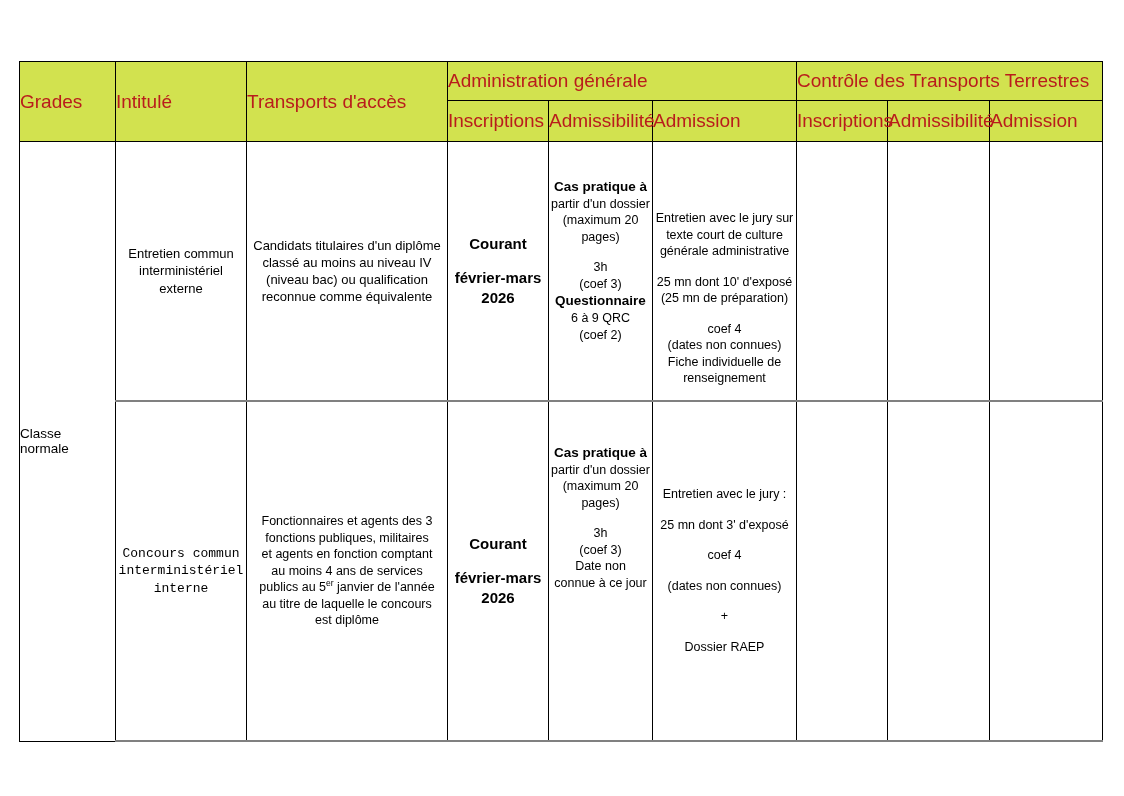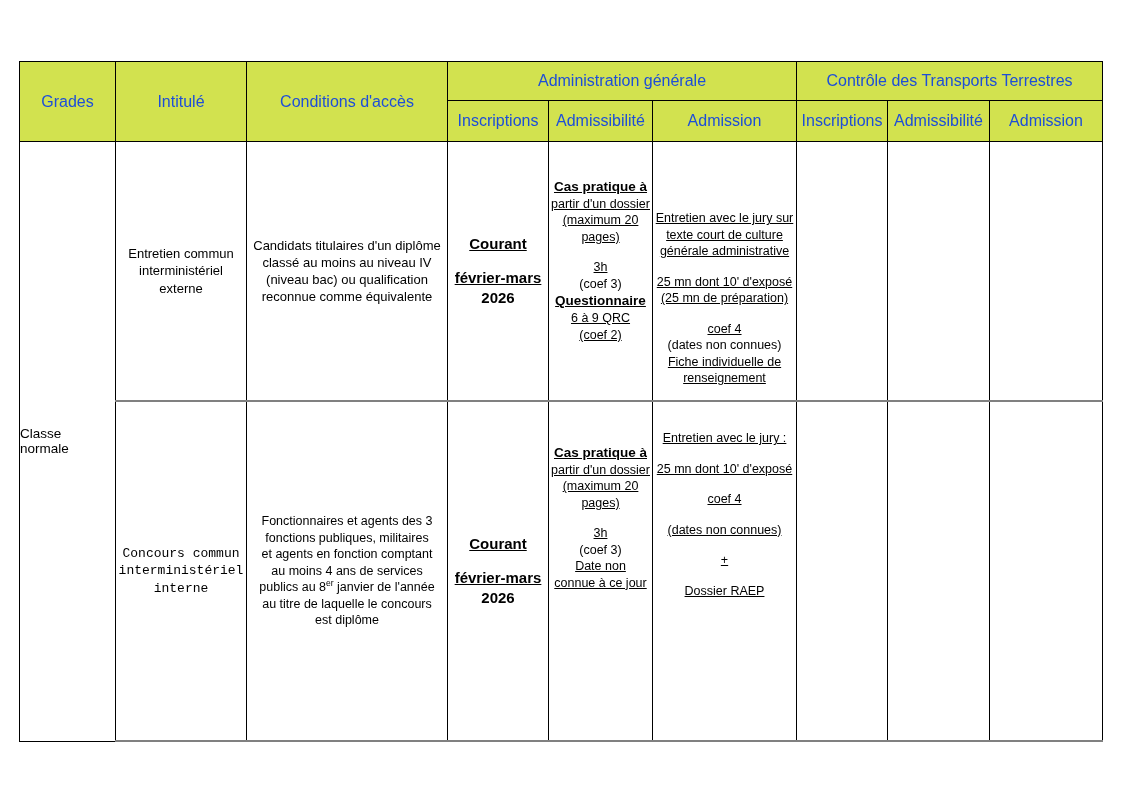--- a/index.html
+++ b/index.html
@@ -36,24 +36,24 @@
   table.grid td, table.grid th {
     border: 1px solid #000000;
     padding: 0;
     vertical-align: middle;
     font-weight: normal;
   }
 
   
   .hd {
     background: #d2e24f;
-    text-align: center;
-    font-weight: bold;
-    font-size: 16px;
-    color: #1d4ed8;
+    text-align: left;
+    font-weight: bold;
+    font-size: 19px;
+    color: #b91c1c;
     padding: 4px 3px;
     line-height: 1.25;
   }
   .hd-tall {
     height: 78px;
   }
   .hd-group {
     height: 38px;
   }
   .hd-sub {
@@ -83,21 +83,20 @@
     font-weight: bold;
     font-size: 13.5px;
     vertical-align: middle;
     background: #ffffff;
   }
 
   
   .blk {
     margin: 0;
     padding: 0;
-    text-decoration: underline;
   }
   .blk + .blk {
     margin-top: 14px;
   }
   .lead {
     font-weight: bold;
     font-size: 13.5px;
   }
   .nowrapline {
     white-space: nowrap;
@@ -135,21 +134,21 @@
       <col style="width:144px">
       <col style="width:91px">
       <col style="width:102px">
       <col style="width:113px">
     </colgroup>
 
     <thead>
       <tr>
         <th class="hd hd-tall" rowspan="2">Grades</th>
         <th class="hd hd-tall" rowspan="2">Intitulé</th>
-        <th class="hd hd-tall" rowspan="2">Conditions d'accès</th>
+        <th class="hd hd-tall" rowspan="2">Transports d'accès</th>
         <th class="hd hd-group" colspan="3">Administration générale</th>
         <th class="hd hd-group" colspan="3">Contrôle des Transports Terrestres</th>
       </tr>
       <tr>
         <th class="hd hd-sub">Inscriptions</th>
         <th class="hd hd-sub">Admissibilité</th>
         <th class="hd hd-sub">Admission</th>
         <th class="hd hd-sub">Inscriptions</th>
         <th class="hd hd-sub">Admissibilité</th>
         <th class="hd hd-sub">Admission</th>
@@ -204,21 +203,21 @@
 
       <tr class="row-sep last-row">
 
         <td class="cell v-pad-r2">Concours commun interministériel interne</td>
 
         <td class="cell small">
           <div>Fonctionnaires et agents des 3</div>
           <div>fonctions publiques, militaires</div>
           <div>et agents en fonction comptant</div>
           <div>au moins 4 ans de services</div>
-          <div class="nowrapline"><span>publics au 8</span><sup>er</sup><span> janvier de l'année</span></div>
+          <div class="nowrapline"><span>publics au 5</span><sup>er</sup><span> janvier de l'année</span></div>
           <div>au titre de laquelle le concours</div>
           <div>est diplôme</div>
         </td>
 
         <td class="cell bold">
           <div class="blk">Courant</div>
           <div class="blk">février-mars</div>
           <div>2026</div>
         </td>
 
@@ -228,23 +227,23 @@
             <div>partir d'un dossier (maximum 20 pages)</div>
           </div>
           <div class="blk">3h</div>
           <div>(coef 3)</div>
           <div class="blk gap-lg">
             <div>Date non</div>
             <div class="nowrapline">connue à ce jour</div>
           </div>
         </td>
 
-        <td class="cell small top" style="padding-top:28px">
+        <td class="cell small top" style="padding-top:84px">
           <div class="blk">Entretien avec le jury :</div>
-          <div class="blk">25 mn dont 10' d'exposé</div>
+          <div class="blk">25 mn dont 3' d'exposé</div>
           <div class="blk">coef 4</div>
           <div class="blk">(dates non  connues)</div>
           <div class="blk">+</div>
           <div class="blk">Dossier RAEP</div>
         </td>
 
         <td class="cell"></td>
         <td class="cell"></td>
         <td class="cell"></td>
       </tr>

